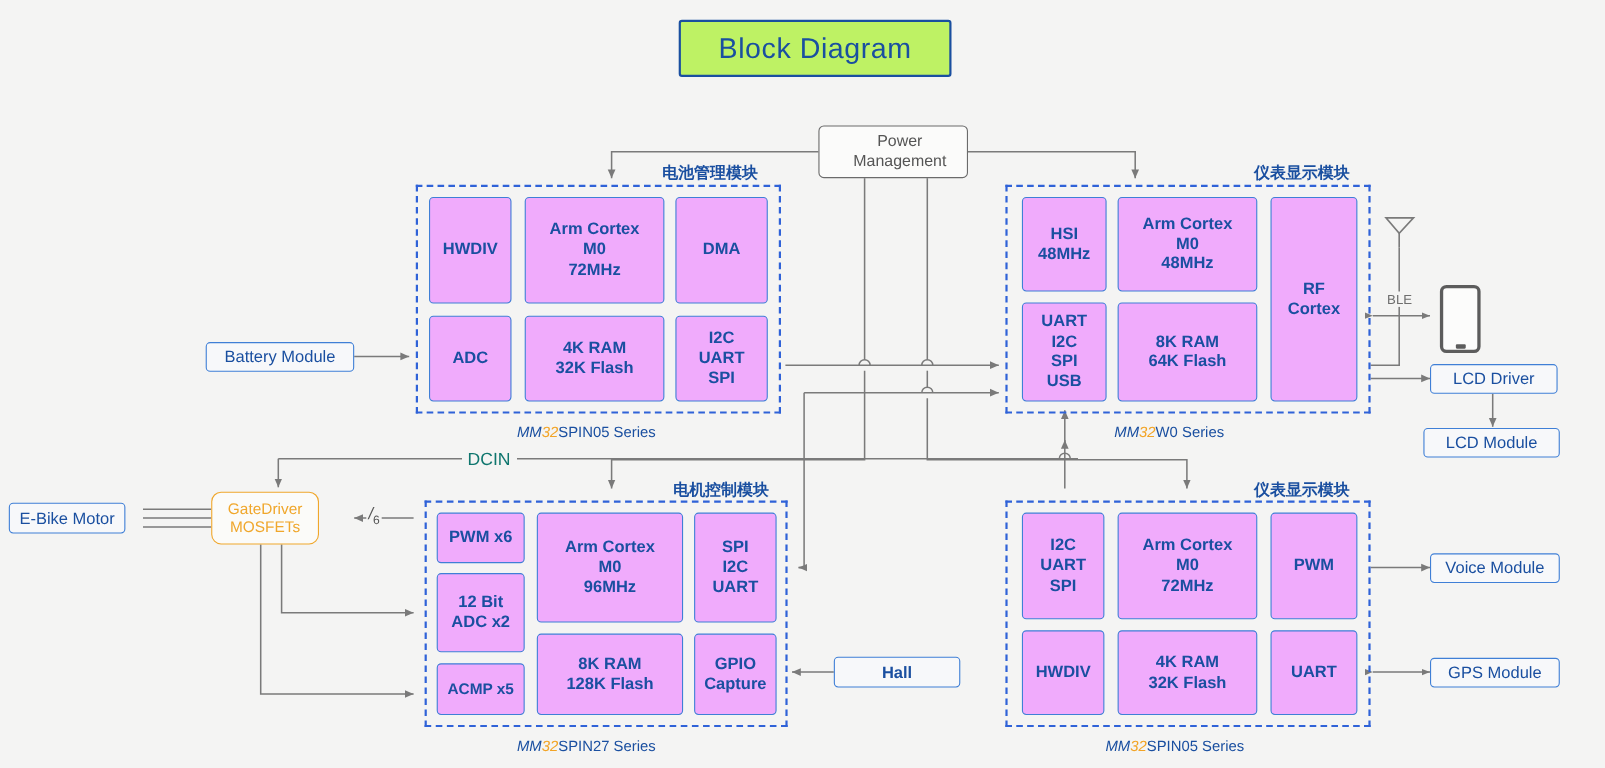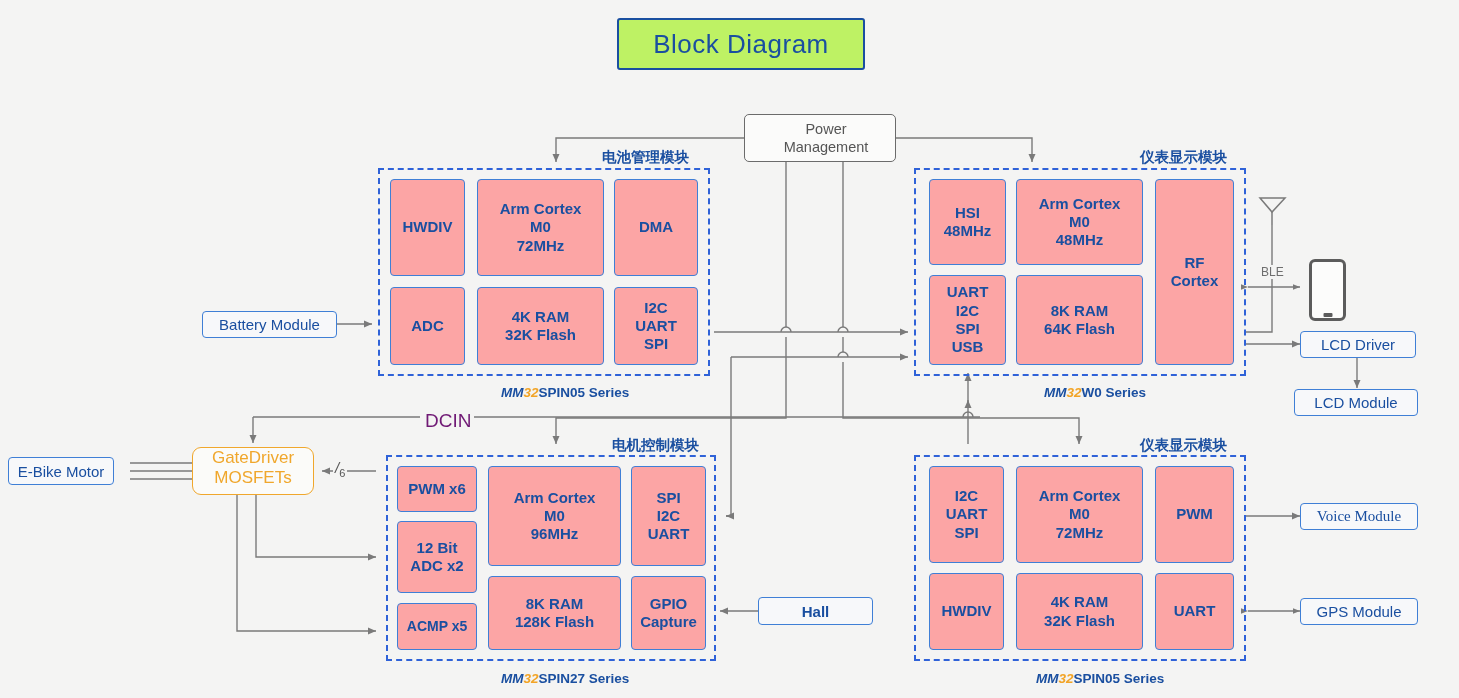--- a/index.html
+++ b/index.html
@@ -30,60 +30,59 @@
     border-radius: 3px;
     background: #bef264;
     display: flex; align-items: center; justify-content: center;
     color: #1a4fa0;
     font-size: 26px;
     letter-spacing: .5px;
   }
 
   
   #power-mgmt {
-    left: 744px; top: 114px; width: 152px; height: 48px;
+    left: 744px; top: 114px; width: 136px; height: 48px;
     border: 1.5px solid #6b6b6b;
     border-radius: 5px;
     background: #fbfbfa;
     display: flex; align-items: center; justify-content: center;
     text-align: center;
     color: #555; font-size: 14.5px; line-height: 1.25; padding-left: 12px;
   }
 
   
   .module {
     position: absolute;
     border: 2px dashed #2f62d8;
     background: transparent;
   }
   .module-caption {
     position: absolute;
     color: #1a4fa0;
     font-size: 13.5px;
-    font-weight: bold;
+    font-weight: normal;
     white-space: nowrap;
-    margin-left: 31px;
   }
   .module-title-cn {
     position: absolute;
     color: #1a4fa0;
     font-size: 14.5px;
     font-weight: bold;
     white-space: nowrap;
   }
   .ser-mm { font-style: italic; color:#1a4fa0; }
   .ser-32 { font-style: italic; color:#f2a426; }
   .ser-rest { color:#1a4fa0; }
 
   
   .cell {
     position: absolute;
     border: 1.6px solid #3f7fd6;
     border-radius: 4px;
-    background: #fca5a5;
+    background: #f0abfc;
     display: flex; align-items: center; justify-content: center;
     text-align: center;
     color: #1a4fa0;
     font-weight: bold;
     font-size: 15px;
     line-height: 1.22;
   }
   .cell.small { font-size: 14px; }
 
   
@@ -92,27 +91,27 @@
     border: 1.8px solid #3f7fd6;
     border-radius: 4px;
     background: #f7f8fa;
     display: flex; align-items: center; justify-content: center;
     color: #1a4fa0;
     font-size: 15px;
     white-space: nowrap;
   }
   
   #gate-driver {
-    left: 192px; top: 447px; width: 122px; height: 48px;
+    left: 192px; top: 447px; width: 98px; height: 48px;
     border: 1.8px solid #f0a72c;
     border-radius: 9px;
     background: #fbfbf9;
-    display: flex; align-items: flex-start; justify-content: center;
+    display: flex; align-items: center; justify-content: center;
     text-align: center;
-    color: #f0a72c; font-size: 17px; line-height: 1.2;
+    color: #f0a72c; font-size: 14px; line-height: 1.2;
   }
 
   
   #phone-icon {
     left: 1309px; top: 259px; width: 37px; height: 62px;
     border: 3px solid #5c5c5c;
     border-radius: 6px;
     background: #fcfcfb;
   }
   #phone-icon::after {
@@ -123,21 +122,21 @@
   }
 
   .wire-label {
     position: absolute;
     color: #6e6e6e;
     font-size: 12px;
     background: #f4f4f3;
     padding: 0 3px;
     white-space: nowrap;
   }
-  .wire-label.dark { color:#701a75; font-size: 19px; }
+  .wire-label.dark { color:#0f766e; font-size: 16px; }
   .frac {
     position:absolute; color:#555; font-size:15px; font-style:italic;
     background:#f4f4f3; padding:0 2px;
   }
   .frac sub { font-size: 11px; font-style: normal; }
 </style>
 </head>
 <body>
 
 <div id="stage">
@@ -379,21 +378,21 @@
   <div class="cell" style="left:1016px; top:573px; width:127px; height:77px;">
     <div>
       <div>4K RAM</div>
       <div>32K Flash</div>
     </div>
   </div>
   <div class="cell" style="left:1155px; top:573px; width:79px; height:77px;">
     <span>UART</span>
   </div>
 
-  <div class="perif" style="left:202px; top:311px; width:135px; height:27px;">
+  <div class="perif" style="left:187px; top:311px; width:135px; height:27px;">
     <span>Battery Module</span>
   </div>
 
   <div class="perif" style="left:8px; top:457px; width:106px; height:28px;">
     <span>E-Bike Motor</span>
   </div>
 
   <div class="node" id="gate-driver">
     <div>
       <div>GateDriver</div>
@@ -405,21 +404,21 @@
     <span style="font-weight:bold;">Hall</span>
   </div>
 
   <div class="perif" style="left:1300px; top:331px; width:116px; height:27px;">
     <span>LCD Driver</span>
   </div>
   <div class="perif" style="left:1294px; top:389px; width:124px; height:27px;">
     <span>LCD Module</span>
   </div>
 
-  <div class="perif" style="left:1300px; top:503px; width:118px; height:27px;font-family:Liberation Serif, serif;">
+  <div class="perif" style="left:1300px; top:503px; width:118px; height:27px;">
     <span>Voice Module</span>
   </div>
   <div class="perif" style="left:1300px; top:598px; width:118px; height:27px;">
     <span>GPS Module</span>
   </div>
 
   <div class="node" id="phone-icon"></div>
 
   <div class="wire-label dark" style="left:422px; top:410px;">DCIN</div>
   <div class="wire-label" style="left:1258px; top:265px;">BLE</div>

